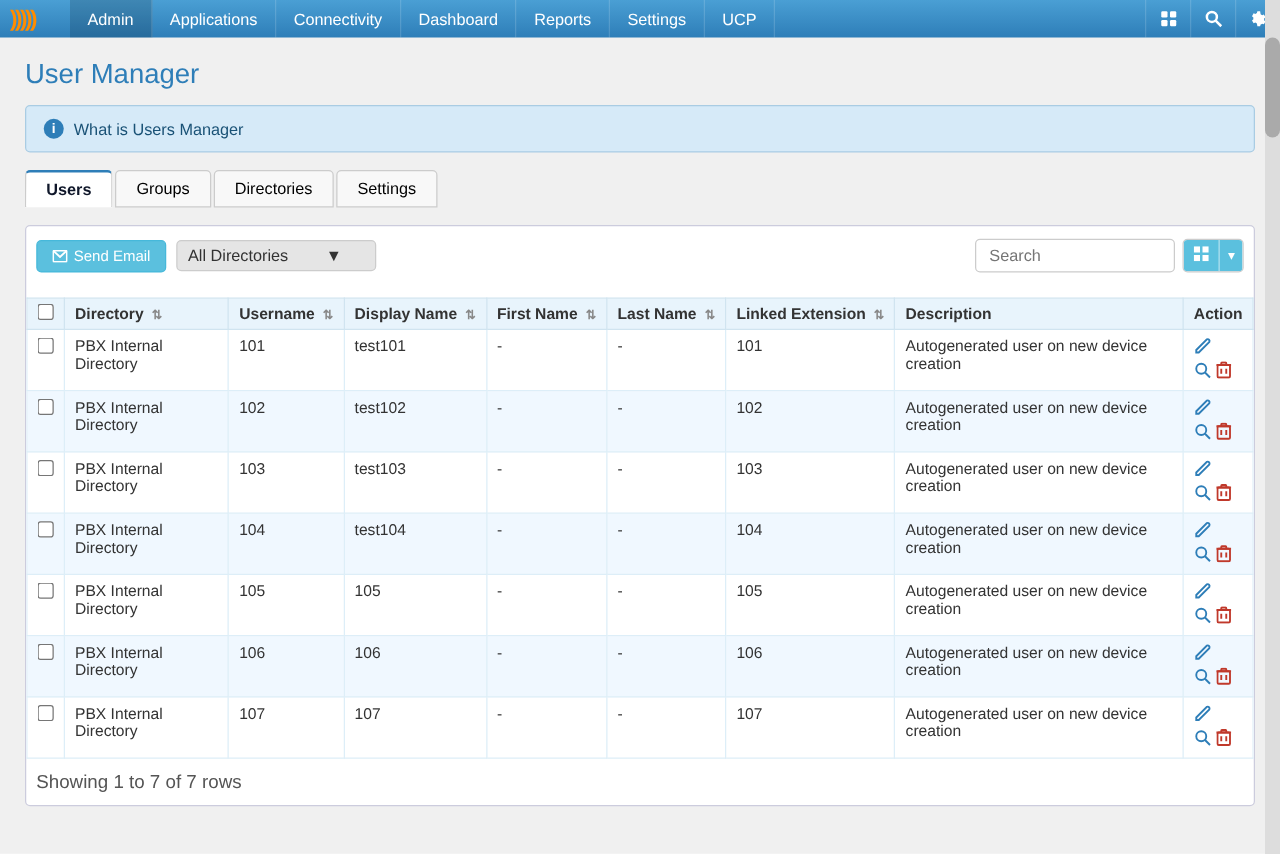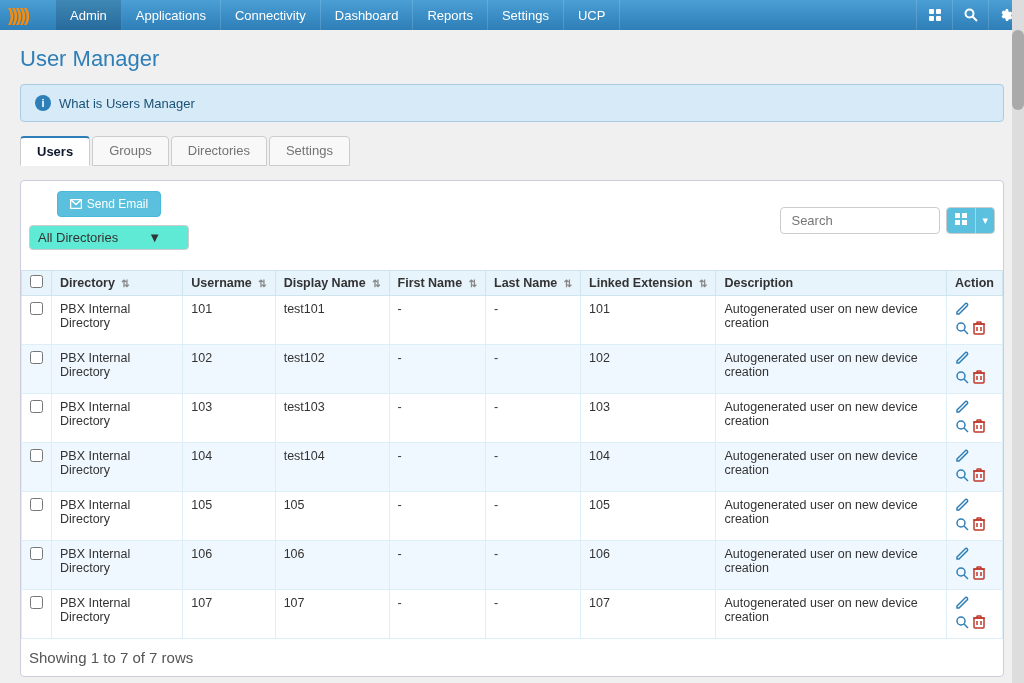--- a/index.html
+++ b/index.html
@@ -103,62 +103,61 @@
       margin-bottom: 14px;
       gap: 2px;
     }
     .tab {
       padding: 6px 16px;
       border: 1px solid #ccc;
       background: #f8f8f8;
       cursor: pointer;
       border-radius: 4px 4px 0 0;
       font-size: 13px;
-      color: #737373;
+      color: #000000;
     }
     .tab.active {
       background: #fff;
       border-bottom-color: #fff;
       color: #0f172a;
       font-weight: bold;
       border-top: 2px solid #2e7eb8;
     }
 
     
     .table-controls {
       display: flex;
       align-items: center;
       justify-content: space-between;
       margin-bottom: 10px;
     }
     .table-controls-left {
       display: flex;
       align-items: center;
       gap: 8px;
-      flex-direction: column;
     }
     .btn-send-email {
       background: #5bc0de;
       border: 1px solid #46b8da;
       color: #fff;
       padding: 5px 12px;
       border-radius: 4px;
       cursor: pointer;
       font-size: 12px;
       display: flex;
       align-items: center;
       gap: 5px;
     }
 
     .dropdown-select {
       display: flex;
       align-items: center;
       border: 1px solid #ccc;
       border-radius: 4px;
-      background: #5eead4;
+      background: #e5e5e5;
       padding: 4px 8px;
       cursor: pointer;
       font-size: 13px;
       gap: 30px;
       min-width: 160px;
     }
 
     .table-controls-right {
       display: flex;
       align-items: flex-start;

